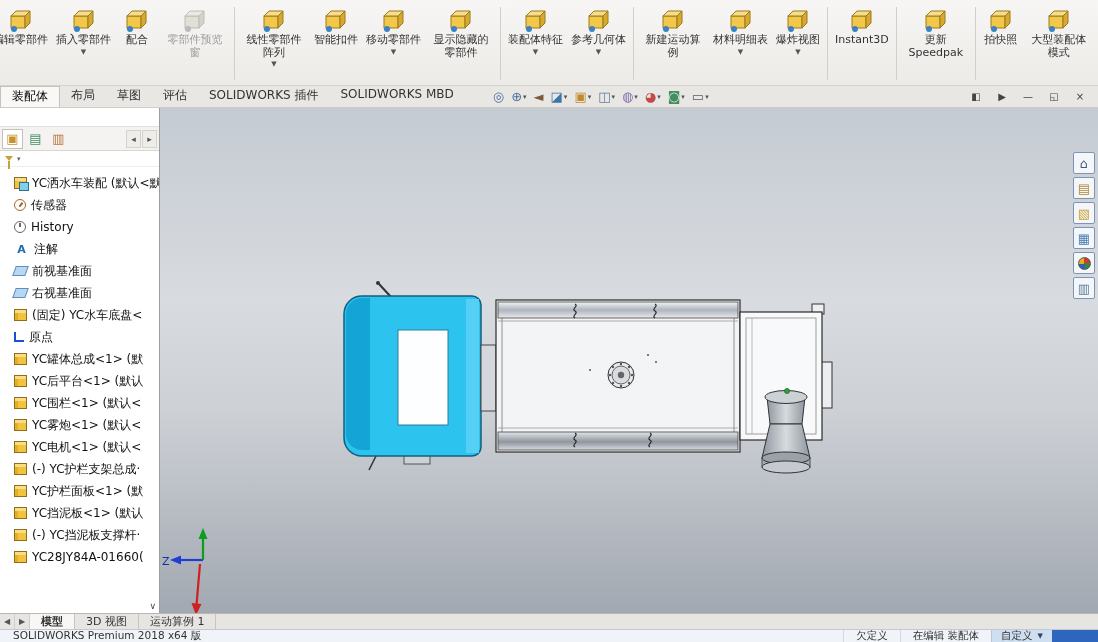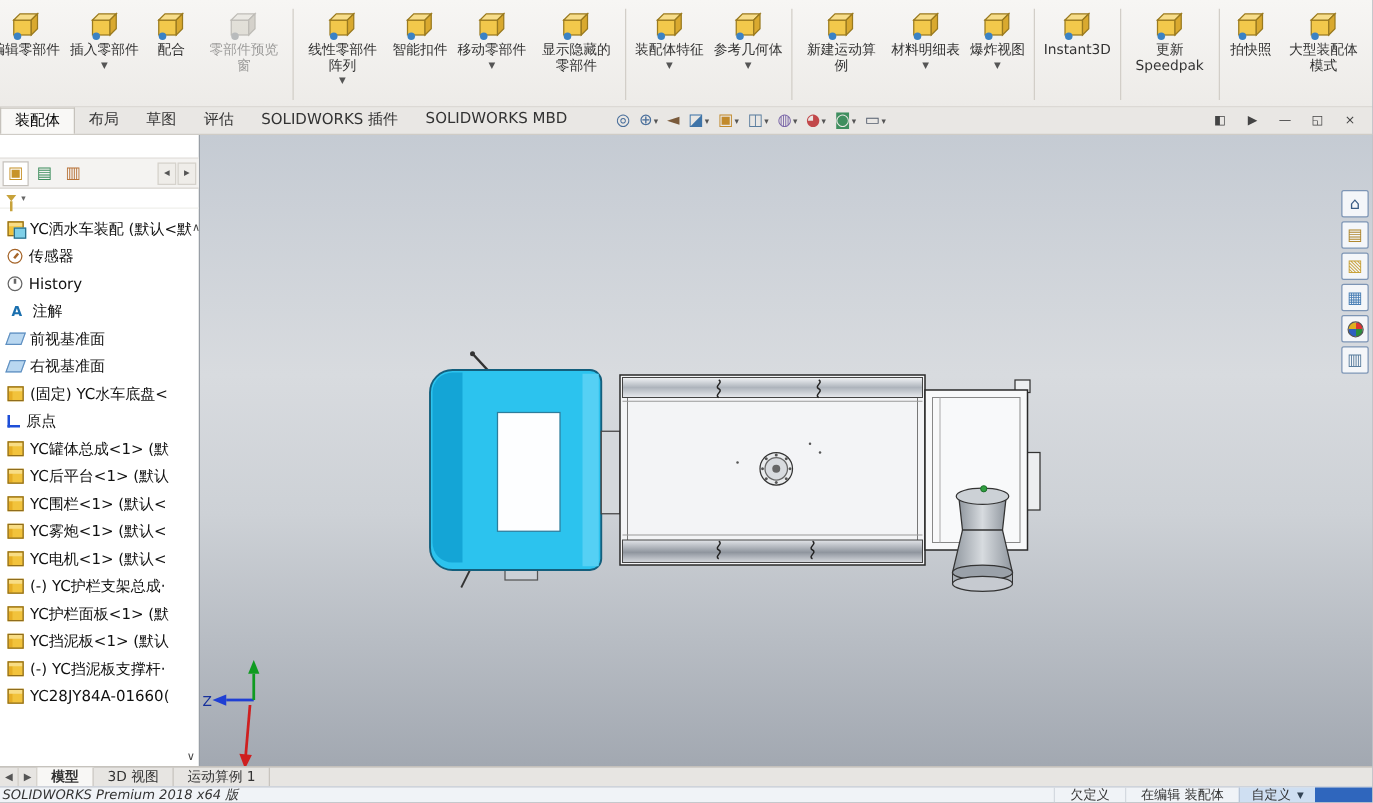--- a/index.html
+++ b/index.html
@@ -42,21 +42,21 @@
   .panel-tab.active{background:#fff;border-color:#c4c0ba;}
   .panel-scroll{margin-left:auto;display:flex;gap:1px;}
   .ps-btn{width:15px;height:18px;display:flex;align-items:center;justify-content:center;
     font-size:9px;color:#555;border:1px solid #d5d2cc;background:#efede9;}
   .panel-filter{height:16px;display:flex;align-items:center;gap:4px;padding:0 5px;border-bottom:1px solid #f0efec;}
   .funnel{width:0;height:0;border-left:4px solid transparent;border-right:4px solid transparent;
     border-top:5px solid #c7a23a;position:relative;}
   .funnel::after{content:"";position:absolute;left:-1px;top:0;width:2px;height:8px;background:#c7a23a;}
   .pf-caret{font-size:7px;color:#666;}
   .tree{flex:1;position:relative;padding-top:5px;font-size:12px;overflow:hidden;}
-  .tree-row{display:flex;align-items:center;height:22px;padding-left:6px;white-space:nowrap;overflow:hidden;}
+  .tree-row{display:flex;align-items:center;height:22px;padding-left:14px;white-space:nowrap;overflow:hidden;}
   .tw-icon{width:15px;height:14px;margin-right:5px;position:relative;flex:none;display:flex;
     align-items:center;justify-content:center;}
   .tw-label{color:#111;}
   .tree-up{margin-left:auto;margin-right:3px;font-size:9px;color:#444;}
   .tree-down{position:absolute;right:3px;bottom:2px;font-size:9px;color:#444;}
 
   
   .ti-part{width:13px;height:12px;background:#f2c33c;border:1px solid #8f6d1c;
     box-shadow:inset 0 3px 0 #f8dd85,inset 3px 0 0 #e7ae25;}
   .ti-assembly{width:13px;height:12px;background:#f2c33c;border:1px solid #8f6d1c;
@@ -89,21 +89,21 @@
   .doc-tabs{position:absolute;left:0;top:613px;width:1098px;height:16px;background:#e7e5e2;
     border-top:1px solid #bab6b0;display:flex;align-items:stretch;font-size:11px;}
   .doc-nav{width:15px;display:flex;align-items:center;justify-content:center;color:#555;
     font-size:8px;border-right:1px solid #d2cec8;}
   .doc-tab{padding:0 11px;display:flex;align-items:center;border-right:1px solid #c8c4be;color:#333;}
   .doc-tab.active{background:#f8f7f5;font-weight:bold;}
 
   
   .statusbar{position:absolute;left:0;top:629px;width:1098px;height:13px;background:#f0f3f7;
     border-top:1px solid #c3c9d2;display:flex;align-items:center;font-size:10.5px;color:#333;}
-  .sb-left{padding-left:2px;white-space:nowrap;font-style:italic;}
+  .sb-left{padding-left:13px;white-space:nowrap;}
   .sb-right{margin-left:auto;display:flex;align-items:center;height:100%;}
   .sb-item{padding:0 12px;border-left:1px solid #d4d9e0;white-space:nowrap;height:100%;
     display:flex;align-items:center;}
   .sb-custom{background:#cfdff2;display:flex;gap:5px;padding:4px 9px;height:100%;align-items:center;
     border-left:1px solid #b9c6d8;}
   .sb-custom .pf-caret{color:#345;}
   .sb-grip{width:46px;height:100%;background:#2f66bd;}
 </style>
 </head>
 <body>

